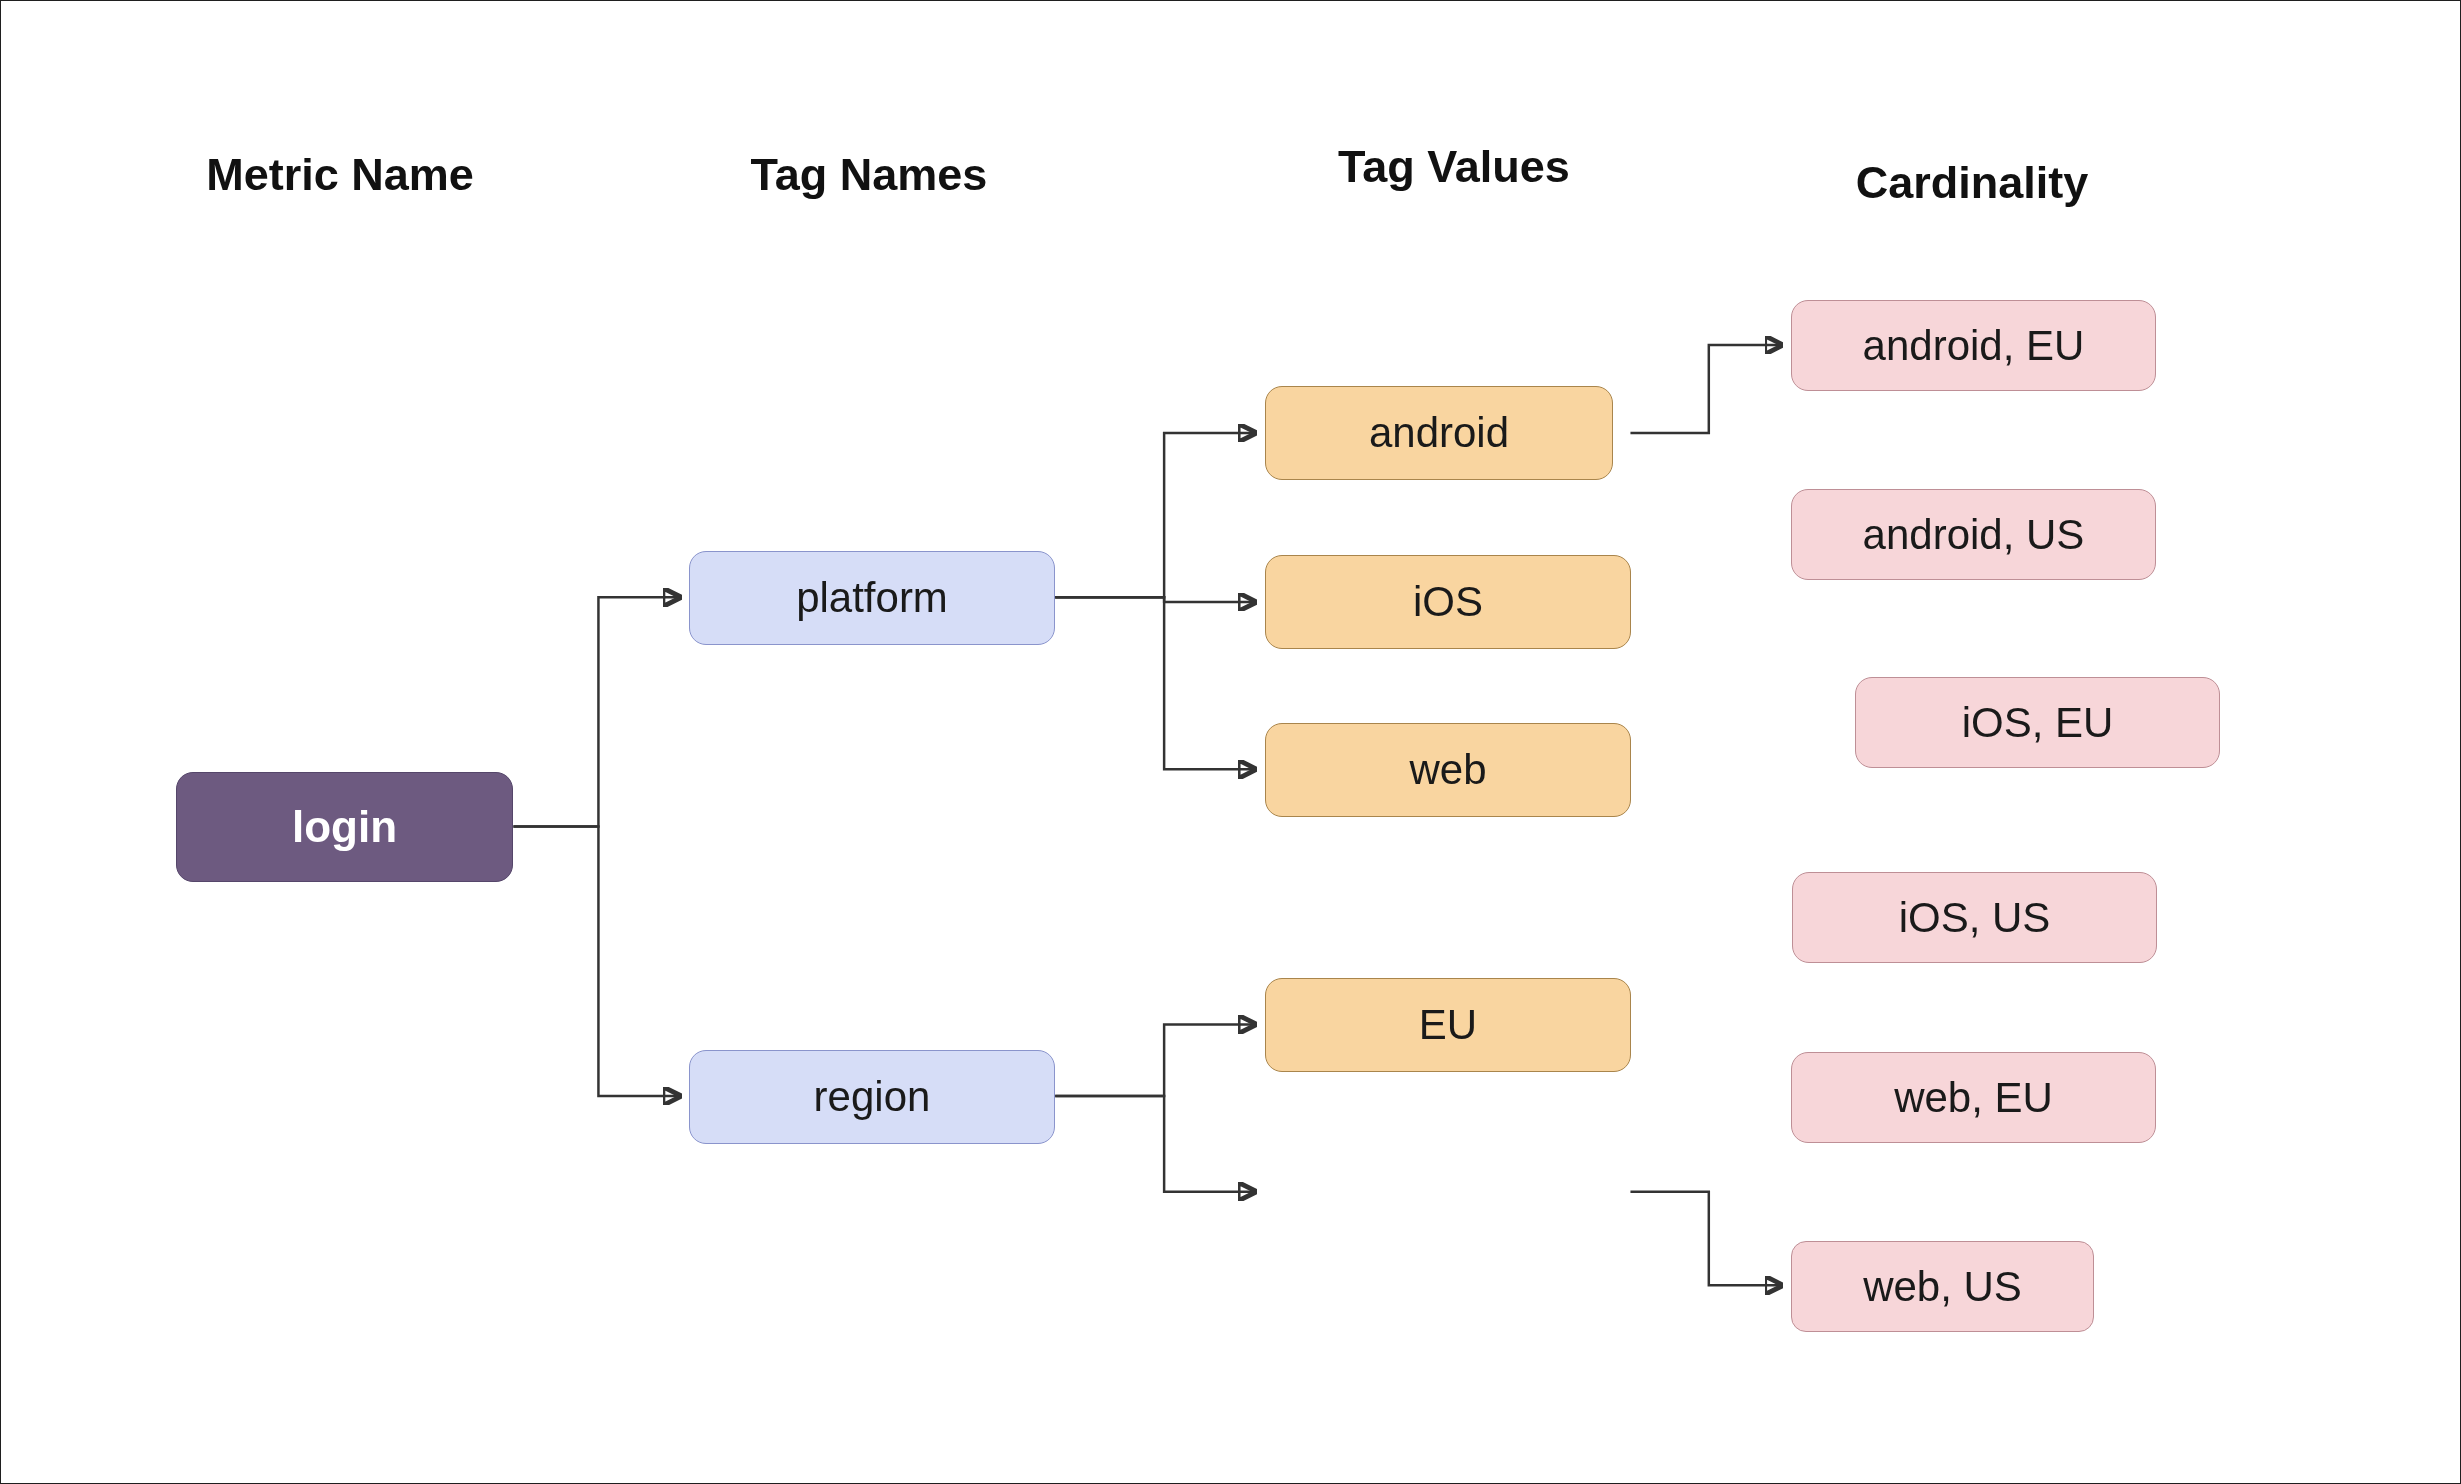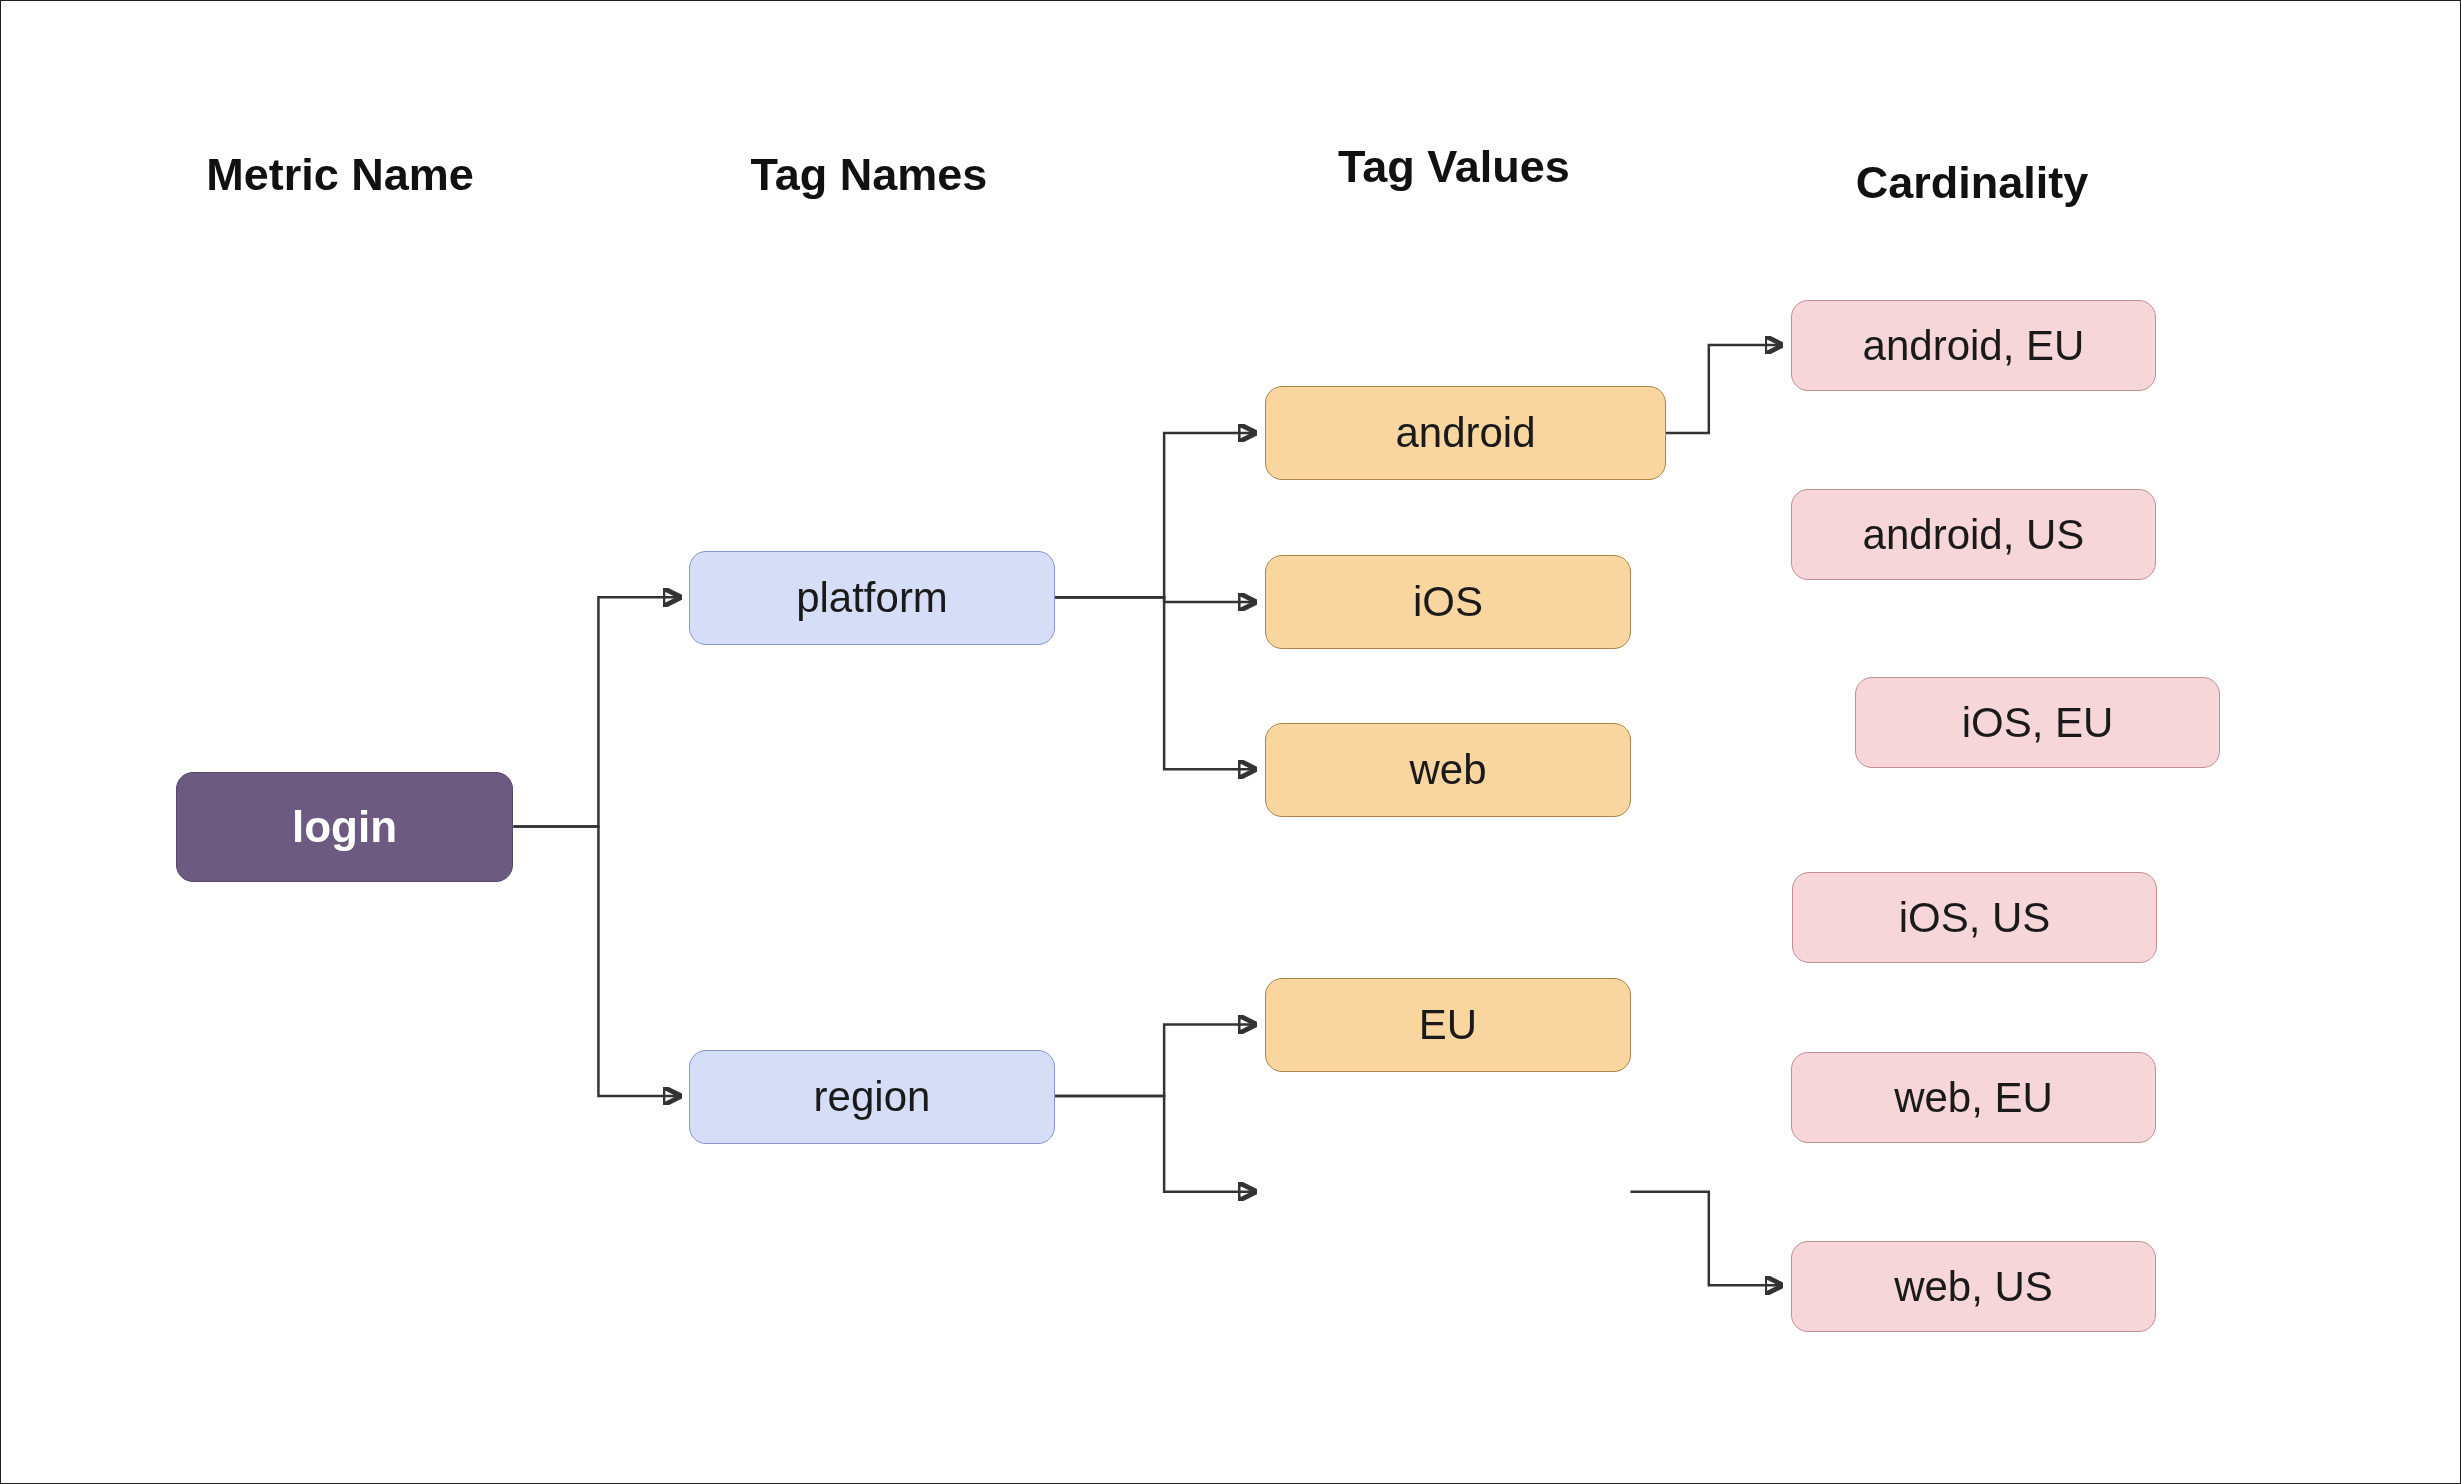--- a/index.html
+++ b/index.html
@@ -100,21 +100,21 @@
     <span>login</span>
   </div>
 
   <div class="node node-tagname" style="left:688px; top:550px; width:366px; height:94px;">
     <span>platform</span>
   </div>
   <div class="node node-tagname" style="left:688px; top:1049px; width:366px; height:94px;">
     <span>region</span>
   </div>
 
-  <div class="node node-tagvalue" style="left:1264px; top:385px; width:401px; height:94px;">
+  <div class="node node-tagvalue" style="left:1264px; top:385px; width:348px; height:94px;">
     <span>android</span>
   </div>
   <div class="node node-tagvalue" style="left:1264px; top:554px; width:366px; height:94px;">
     <span>iOS</span>
   </div>
   <div class="node node-tagvalue" style="left:1264px; top:722px; width:366px; height:94px;">
     <span>web</span>
   </div>
   <div class="node node-tagvalue" style="left:1264px; top:977px; width:366px; height:94px;">
     <span>EU</span>
@@ -128,18 +128,18 @@
   </div>
   <div class="node node-cardinality" style="left:1854px; top:676px; width:365px; height:91px;">
     <span>iOS, EU</span>
   </div>
   <div class="node node-cardinality" style="left:1791px; top:863px; width:365px; height:91px;margin-top:8px;">
     <span>iOS, US</span>
   </div>
   <div class="node node-cardinality" style="left:1790px; top:1051px; width:365px; height:91px;">
     <span>web, EU</span>
   </div>
-  <div class="node node-cardinality" style="left:1790px; top:1240px; width:365px; height:91px;">
+  <div class="node node-cardinality" style="left:1790px; top:1240px; width:303px; height:91px;border-radius:15px;">
     <span>web, US</span>
   </div>
 
 </div>
 
 
 </body></html>

